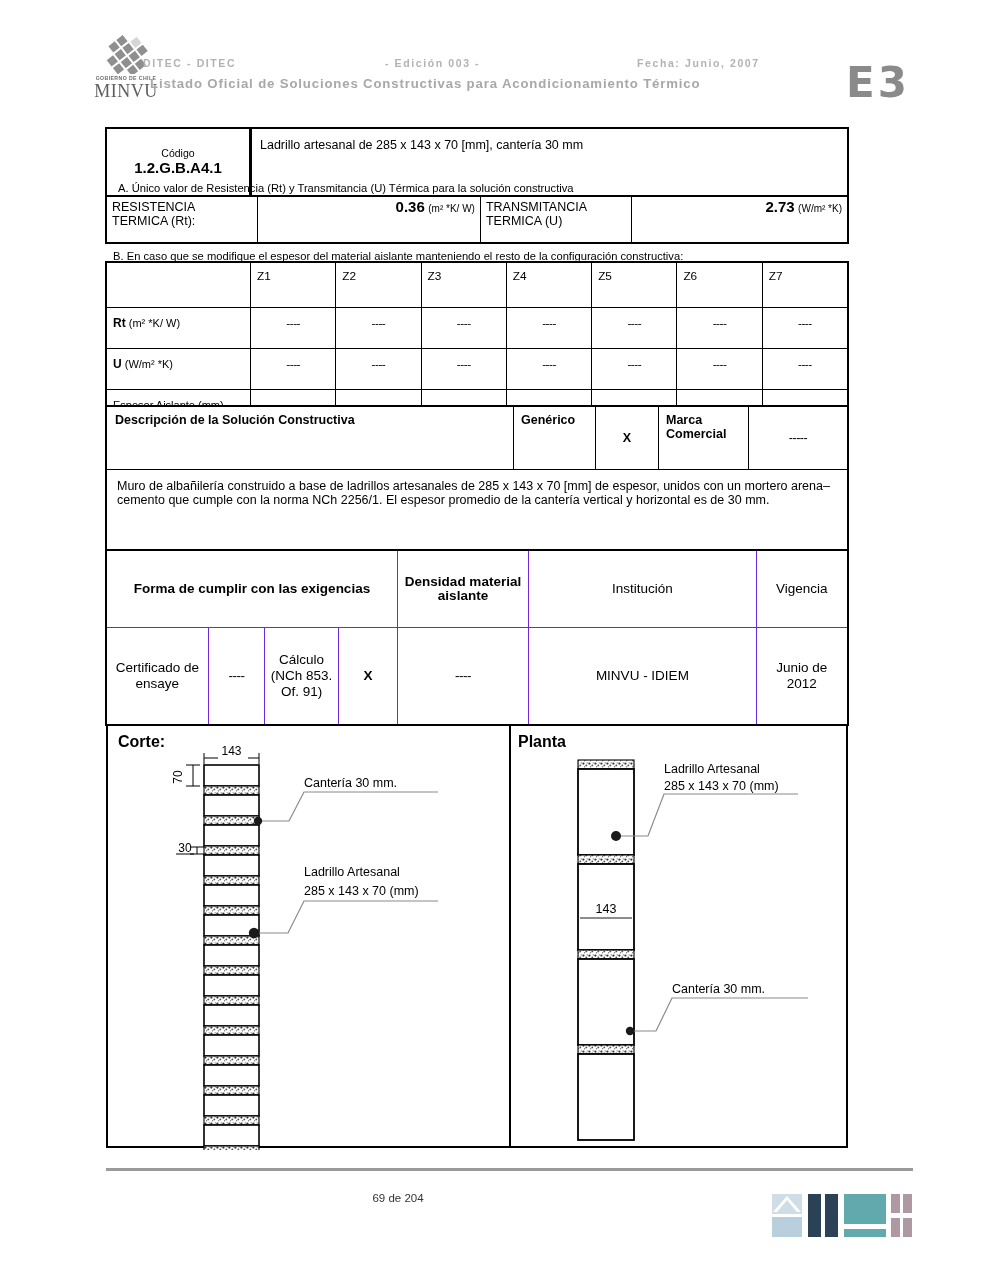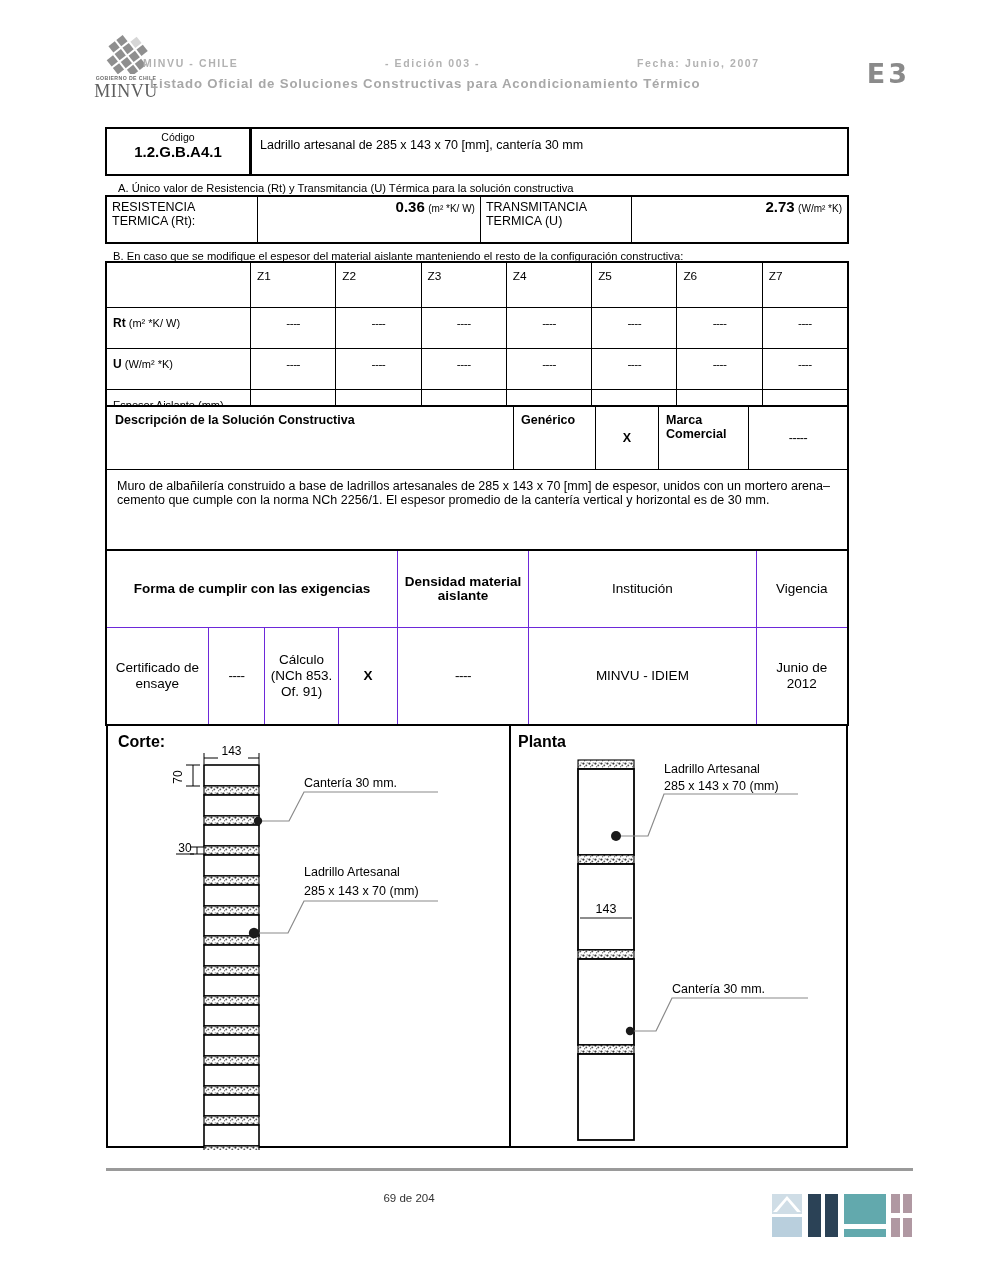--- a/index.html
+++ b/index.html
@@ -20,32 +20,32 @@
   .logo-gob{font-size:5.2px;letter-spacing:.4px;color:#6e6e6e;font-weight:bold;line-height:7px;}
   .logo-minvu{font-size:18px;letter-spacing:.5px;color:#5e5e5e;line-height:19px;font-family:"Liberation Serif",serif;font-weight:normal;text-align:center;}
 
   .hdr-line1{position:absolute;top:57px;left:0;width:860px;height:14px;color:#b2b2b2;
      font-size:10.5px;letter-spacing:1.6px;font-weight:bold;}
   .hdr-l1-a{position:absolute;left:143px;top:0;}
   .hdr-l1-b{position:absolute;left:385px;top:0;}
   .hdr-l1-c{position:absolute;left:637px;top:0;}
   .hdr-line2{position:absolute;top:76px;left:150px;width:710px;color:#a8a8a8;
      font-size:13.2px;letter-spacing:.85px;font-weight:bold;white-space:nowrap;}
-  .hdr-code{position:absolute;right:80px;top:58px;color:#8a8a8a;font-size:27px;
+  .hdr-code{position:absolute;right:80px;top:58px;color:#8a8a8a;font-size:42px;
      font-weight:bold;letter-spacing:3px;font-family:"DejaVu Sans",sans-serif;}
 
   
   .tbl{position:absolute;border-collapse:collapse;background:#fff;}
   .tbl td{border:1px solid #000;vertical-align:top;padding:2px 5px;font-size:12.5px;line-height:14px;}
   .outer{outline:2.2px solid #000;outline-offset:-1px;}
 
   
   #code-table{left:106px;top:128px;width:742px;}
   #code-table td{height:34px;}
-  .cell-code{width:134px;text-align:center;border-right:3px solid #000 !important;padding:2px 4px !important;}
+  .cell-code{width:134px;text-align:center;border-right:3px solid #000 !important;padding:18px 4px !important;}
   .cell-code .c-lab{font-size:10.5px;line-height:12px;}
   .cell-code .c-val{font-size:15px;font-weight:bold;line-height:17px;margin-top:0px;}
   .cell-desc{font-size:14px;padding-left:8px !important;padding-top:9px !important;}
 
   
   .sec-label{position:absolute;font-size:11.2px;line-height:13px;}
   #lblA{left:118px;top:182px;}
   #lblB{left:113px;top:250px;}
 
   
@@ -96,21 +96,21 @@
   #draw-frame{position:absolute;left:106px;top:724px;width:742px;height:424px;
       border:2.2px solid #000;box-sizing:border-box;background:#fff;}
   #draw-divider{position:absolute;left:401px;top:0;width:2px;height:100%;background:#000;}
   .draw-title{position:absolute;font-size:16px;font-weight:bold;}
   #t-corte{left:10px;top:7px;}
   #t-planta{left:410px;top:7px;}
   .svg-holder{position:absolute;left:0;top:0;width:742px;height:424px;}
 
   
   #foot-rule{position:absolute;left:106px;top:1168px;width:807px;height:3px;background:#9a9a9a;}
-  #foot-page{position:absolute;left:15px;top:1192px;width:788px;text-align:center;font-size:11.5px;color:#333;}
+  #foot-page{position:absolute;left:4px;top:1192px;width:788px;text-align:center;font-size:11.5px;color:#333;}
   #foot-logo{position:absolute;left:772px;top:1194px;width:140px;height:46px;}
 </style>
 </head>
 <body>
 
 <div class="page">
 
   <div class="header">
 
     <div class="logo-block">
@@ -132,21 +132,21 @@
               <rect x="32" y="33" width="8" height="8"></rect>
             </g>
           </g>
         </svg>
       </div>
       <div class="logo-gob">GOBIERNO DE CHILE</div>
       <div class="logo-minvu">MINVU</div>
     </div>
 
     <div class="hdr-line1">
-      <span class="hdr-l1-a">MINVU - CHILE</span>
+      <span class="hdr-l1-a">DITEC - DITEC</span>
       <span class="hdr-l1-b">- Edición 003 -</span>
       <span class="hdr-l1-c">Fecha: Junio, 2007</span>
     </div>
     <div class="hdr-line2">Listado Oficial de Soluciones Constructivas para Acondicionamiento Térmico</div>
     <div class="hdr-code">E3</div>
   </div>
 
   <table class="tbl outer" id="code-table">
     <tbody>
         <tr>

